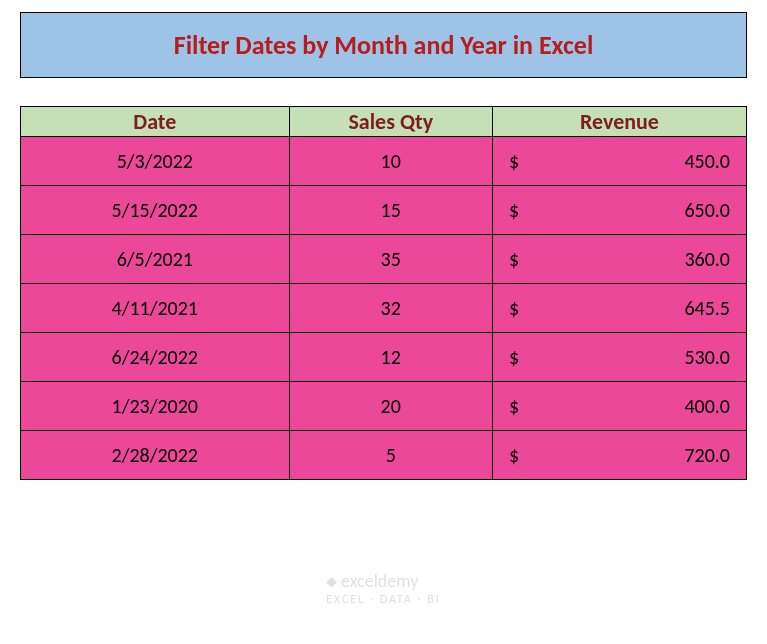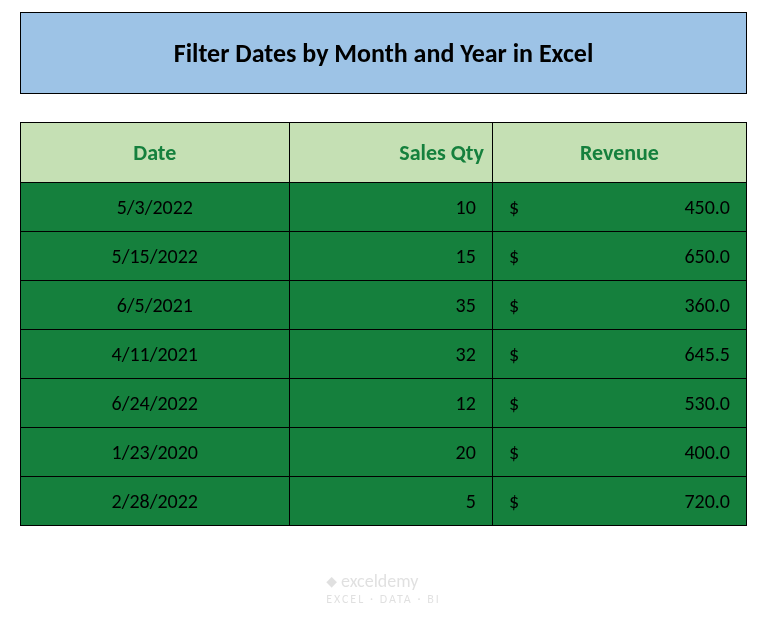--- a/index.html
+++ b/index.html
@@ -12,53 +12,53 @@
       background: #ffffff;
       width: 767px;
       height: 644px;
       padding: 12px 20px;
       position: relative;
     }
     .title-bar {
       background: #9dc3e6;
       border: 1px solid #000;
       text-align: center;
-      padding: 24px 0;
+      padding: 16px 0;
       font-size: 26px;
       font-weight: bold;
-      color: #000000;
+      color: #b91c1c;
       margin-bottom: 28px;
     }
     table {
       width: 100%;
       border-collapse: collapse;
     }
     th {
       background: #c5e0b4;
       border: 1px solid #000;
-      padding: 16px 8px;
+      padding: 1px 8px;
       font-size: 22px;
       font-weight: bold;
-      color: #15803d;
+      color: #7f1d1d;
       text-align: center;
     }
     td {
       border: 1px solid #000;
       padding: 12px 16px;
       font-size: 20px;
       color: #000;
-      background: #15803d;
+      background: #ec4899;
     }
     .col-date {
       width: 37%;
       text-align: center;
     }
     .col-qty {
       width: 28%;
-      text-align: right;
+      text-align: center;
     }
     .col-rev {
       width: 35%;
     }
     .rev-cell {
       display: flex;
       justify-content: space-between;
       align-items: center;
       width: 100%;
     }

